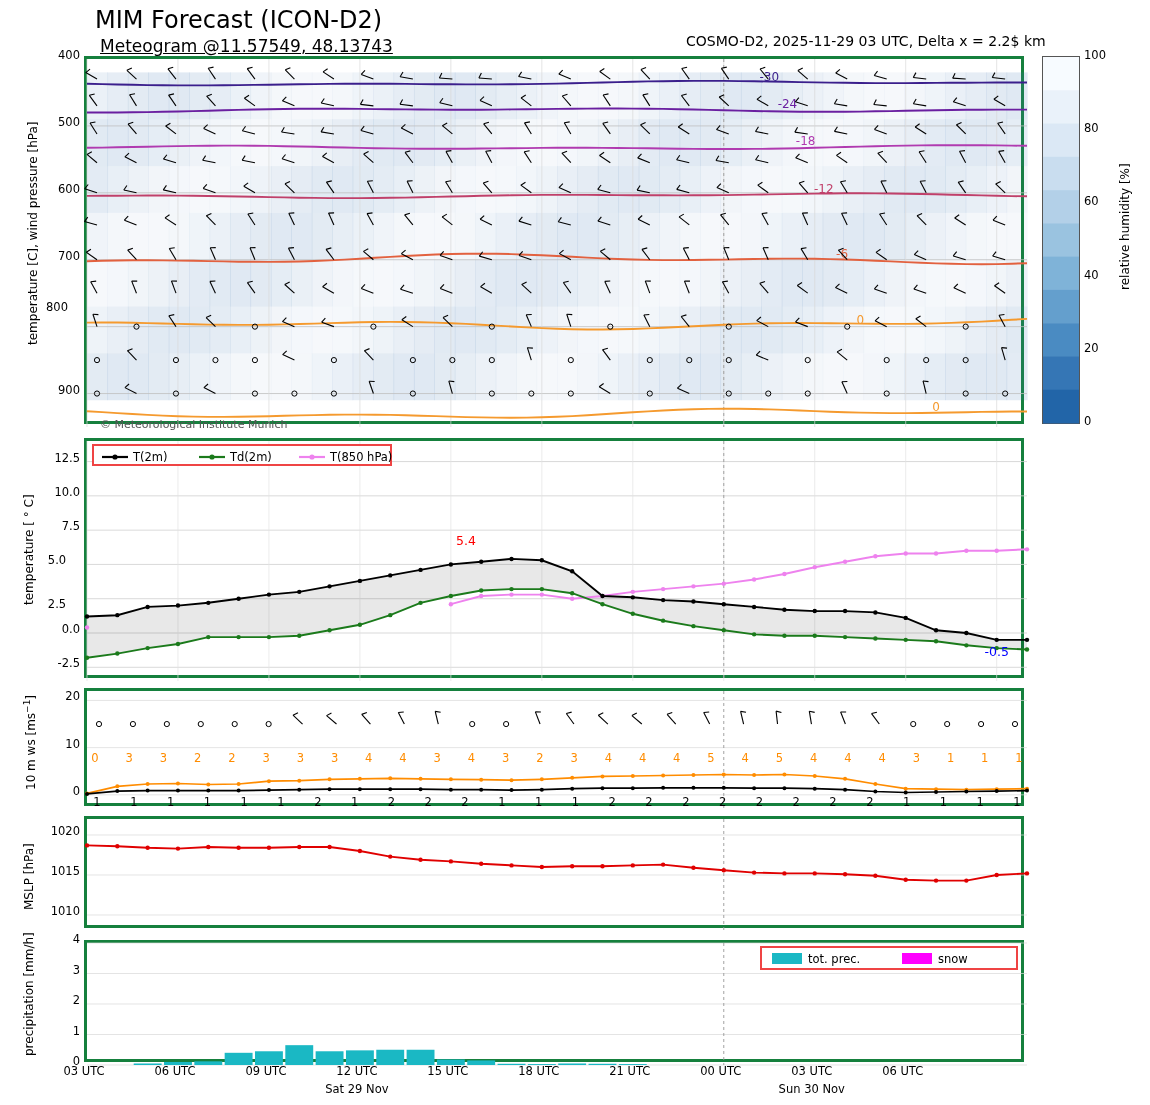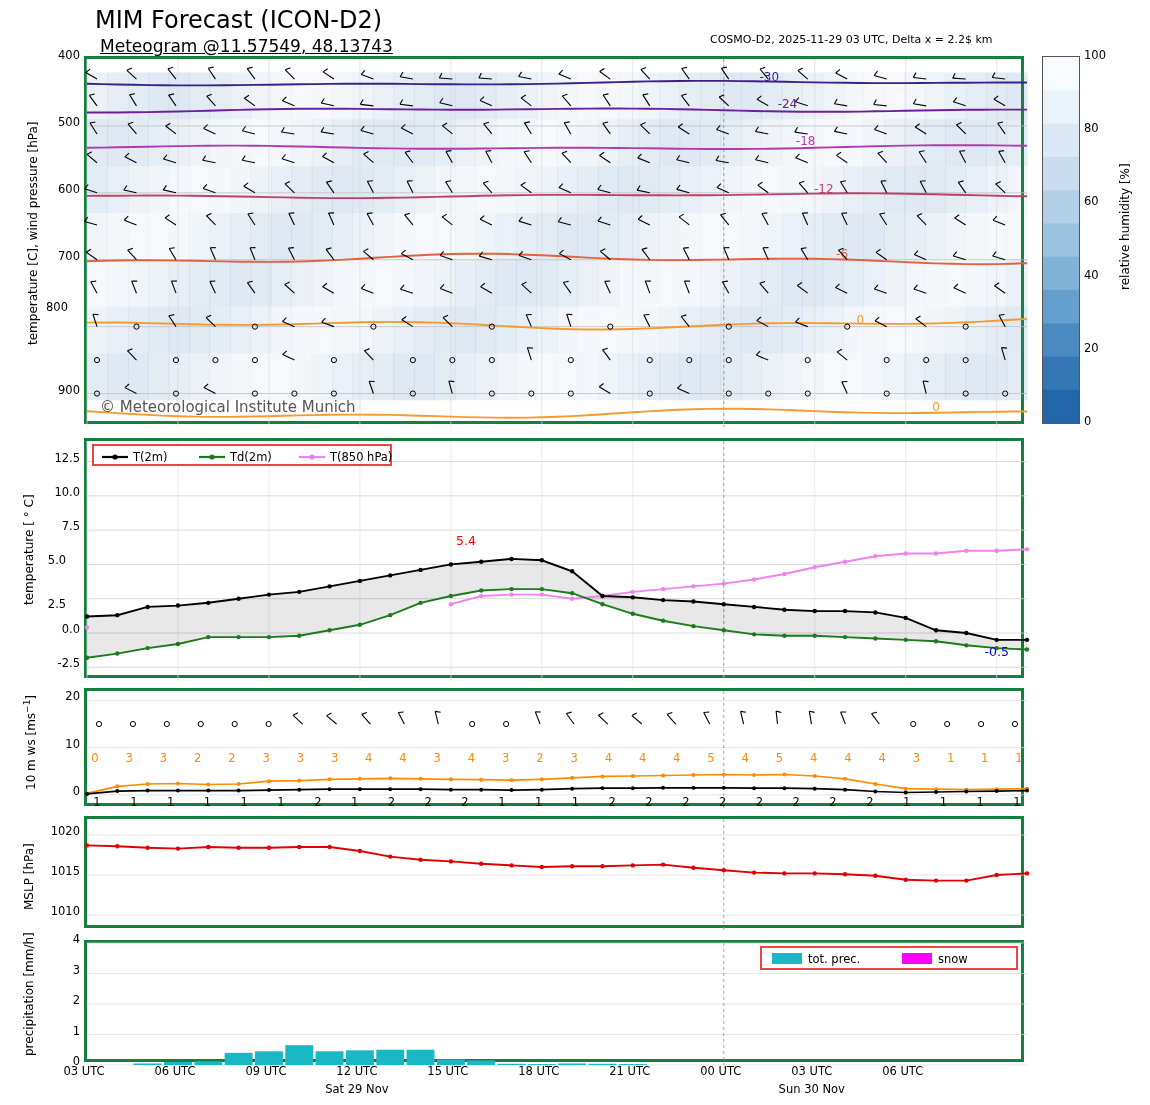--- a/index.html
+++ b/index.html
@@ -1,30 +1,30 @@
 <!DOCTYPE html>
 <html><head>
 <meta charset="utf-8">
 <style>
   html,body{margin:0;padding:0;}
   body{width:1150px;height:1105px;background:#ffffff;font-family:"DejaVu Sans",sans-serif;position:relative;overflow:hidden;}
   .abs{position:absolute;}
   #title{left:95px;top:6px;font-size:24px;color:#000;}
   #subtitle{left:100px;top:36px;font-size:17px;color:#000;text-decoration:underline;}
-  #modelinfo{left:710px;top:33px;font-size:11px;color:#000;}
+  #modelinfo{left:686px;top:33px;font-size:14px;color:#000;}
 
   .panel{position:absolute;border:3px solid #15803d;background:#fff;box-sizing:border-box;}
   .axlabel{position:absolute;font-size:12px;color:#000;transform-origin:0 0;}
   .tick{position:absolute;font-size:11.5px;color:#000;}
   svg{position:absolute;left:0;top:0;overflow:visible;}
 
   .legbox{position:absolute;border:2px solid #ef4444;background:rgba(255,255,255,0.92);box-sizing:border-box;}
 
   .cbar{position:absolute;border:1px solid #555;box-sizing:border-box;}
-  .credit{position:absolute;font-size:15px;color:#555;}
+  .credit{position:absolute;font-size:11px;color:#555;margin-top:20px;}
 </style>
 </head>
 <body>
 
 <div class="abs" id="title">MIM Forecast (ICON-D2)</div>
 <div class="abs" id="subtitle">Meteogram @11.57549, 48.13743</div>
 <div class="abs" id="modelinfo">COSMO-D2, 2025-11-29 03 UTC, Delta x = 2.2$ km</div>
 
 <div class="panel" id="p1" style="left:84px;top:56px;width:940px;height:368px;">
   <svg id="svg1" width="940" height="368">

